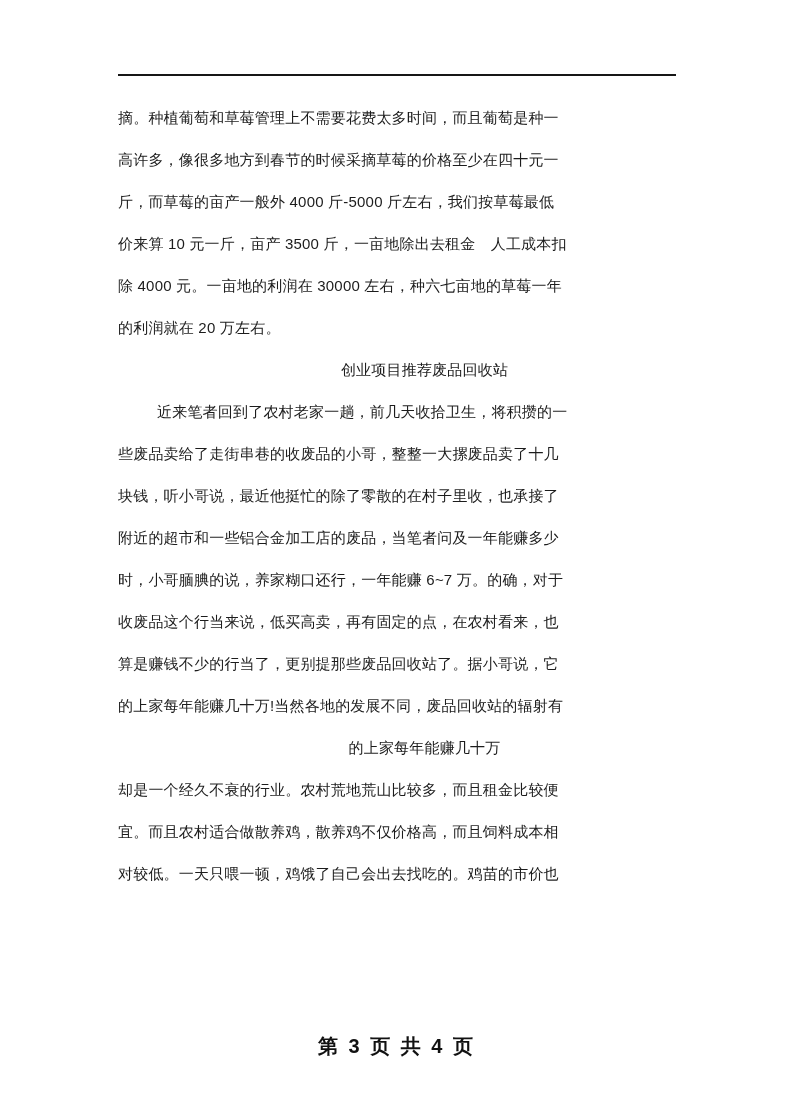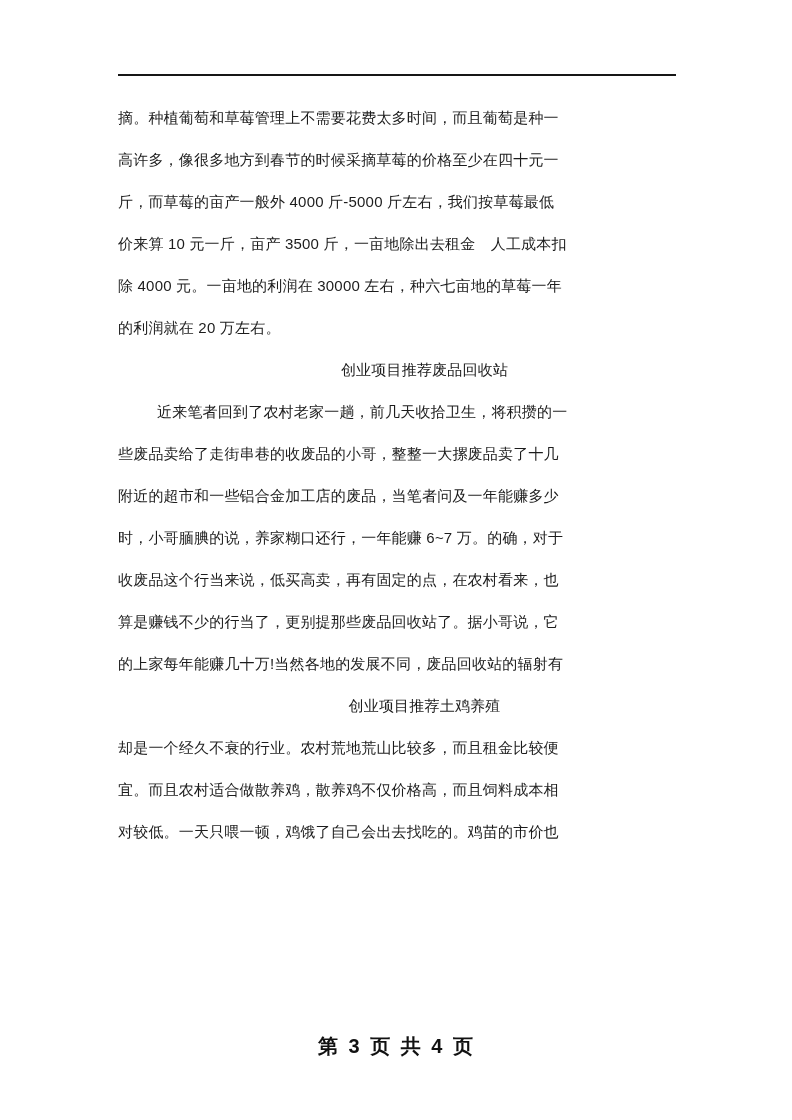--- a/index.html
+++ b/index.html
@@ -64,24 +64,25 @@
   <div class="doc-body">
       <div class="line">摘。种植葡萄和草莓管理上不需要花费太多时间，而且葡萄是种一</div>
       <div class="line">高许多，像很多地方到春节的时候采摘草莓的价格至少在四十元一</div>
       <div class="line">斤，而草莓的亩产一般外 4000 斤-5000 斤左右，我们按草莓最低</div>
       <div class="line">价来算 10 元一斤，亩产 3500 斤，一亩地除出去租金　人工成本扣</div>
       <div class="line">除 4000 元。一亩地的利润在 30000 左右，种六七亩地的草莓一年</div>
       <div class="line">的利润就在 20 万左右。</div>
       <div class="line subtitle">创业项目推荐废品回收站</div>
       <div class="line indent">近来笔者回到了农村老家一趟，前几天收拾卫生，将积攒的一</div>
       <div class="line">些废品卖给了走街串巷的收废品的小哥，整整一大摞废品卖了十几</div>
+      <div class="line">块钱，听小哥说，最近他挺忙的除了零散的在村子里收，也承接了</div>
       <div class="line">附近的超市和一些铝合金加工店的废品，当笔者问及一年能赚多少</div>
       <div class="line">时，小哥腼腆的说，养家糊口还行，一年能赚 6~7 万。的确，对于</div>
       <div class="line">收废品这个行当来说，低买高卖，再有固定的点，在农村看来，也</div>
       <div class="line">算是赚钱不少的行当了，更别提那些废品回收站了。据小哥说，它</div>
       <div class="line">的上家每年能赚几十万!当然各地的发展不同，废品回收站的辐射有</div>
-      <div class="line subtitle">创业项目推荐土鸡养殖</div>
+      <div class="line subtitle">的上家每年能赚几十万</div>
       <div class="line">却是一个经久不衰的行业。农村荒地荒山比较多，而且租金比较便</div>
       <div class="line">宜。而且农村适合做散养鸡，散养鸡不仅价格高，而且饲料成本相</div>
       <div class="line">对较低。一天只喂一顿，鸡饿了自己会出去找吃的。鸡苗的市价也</div>
     </div>
   <div class="page-footer">第 3 页 共 4 页</div>
 </div>
 
 </body></html>

